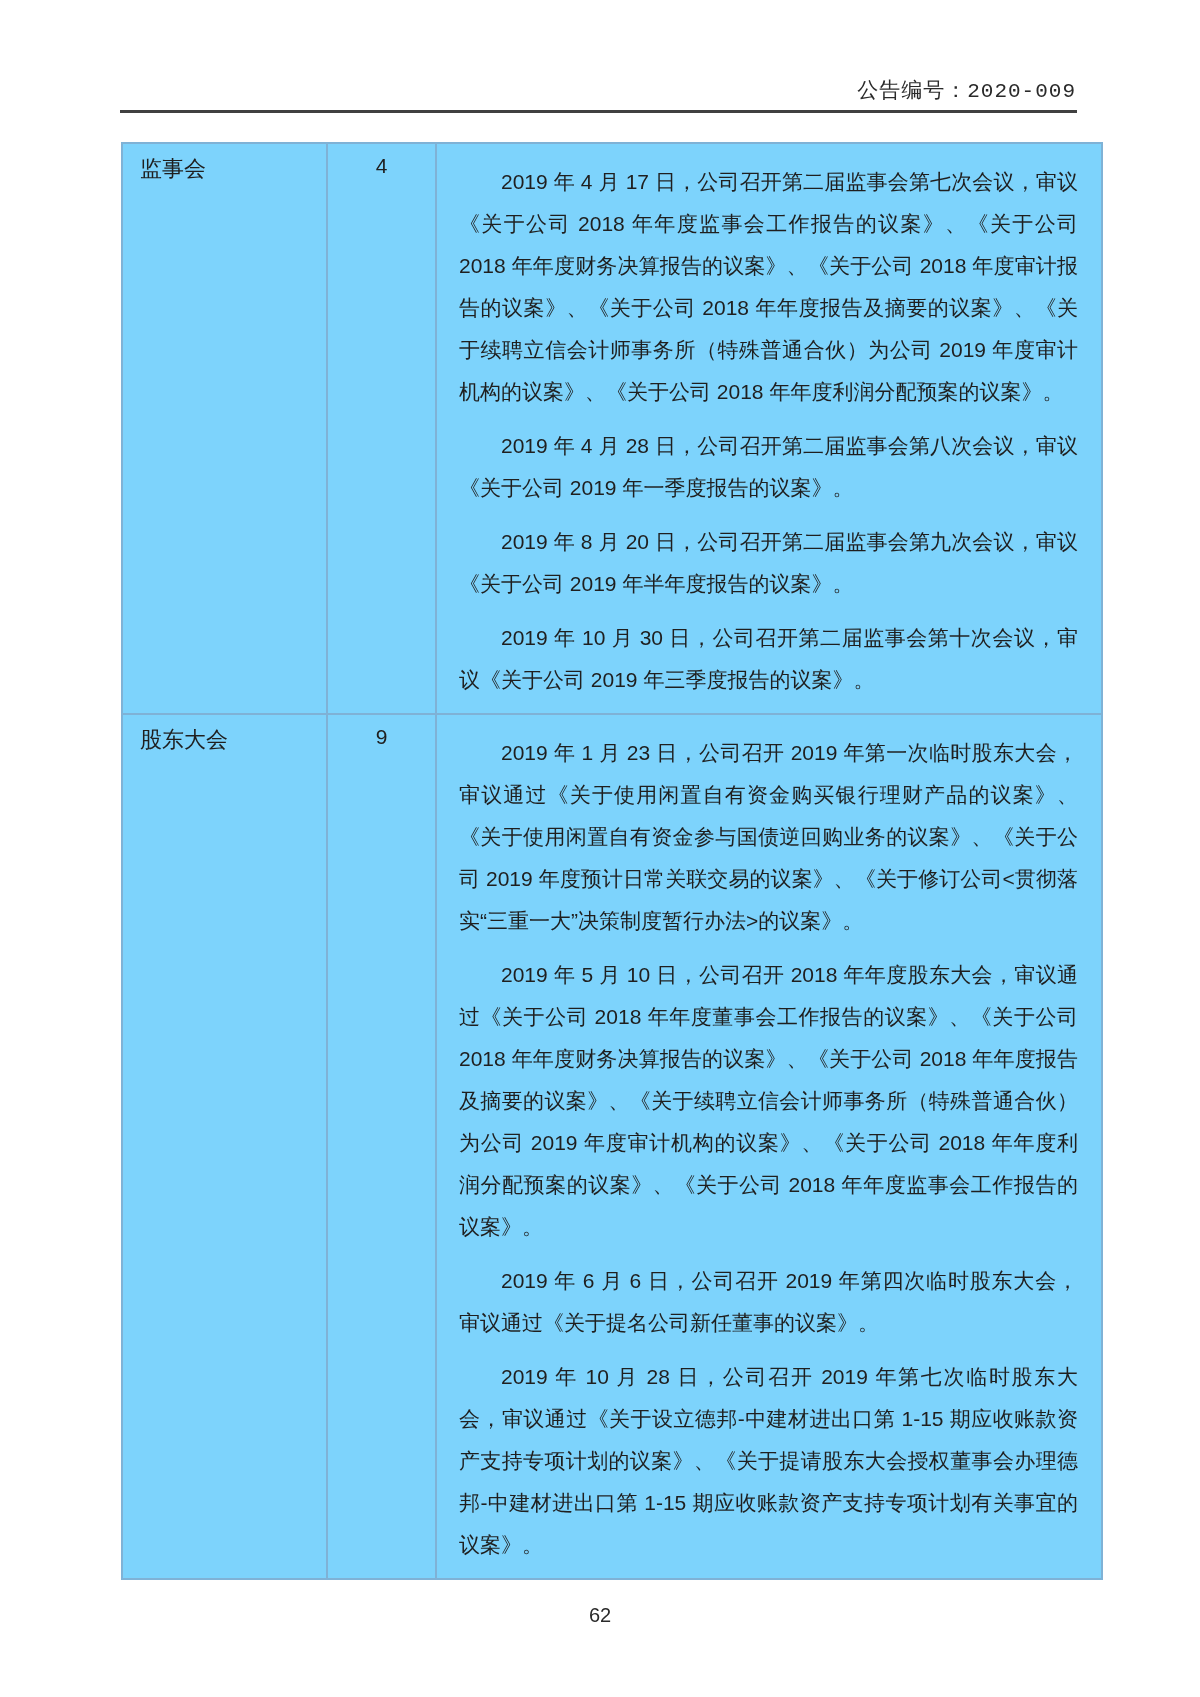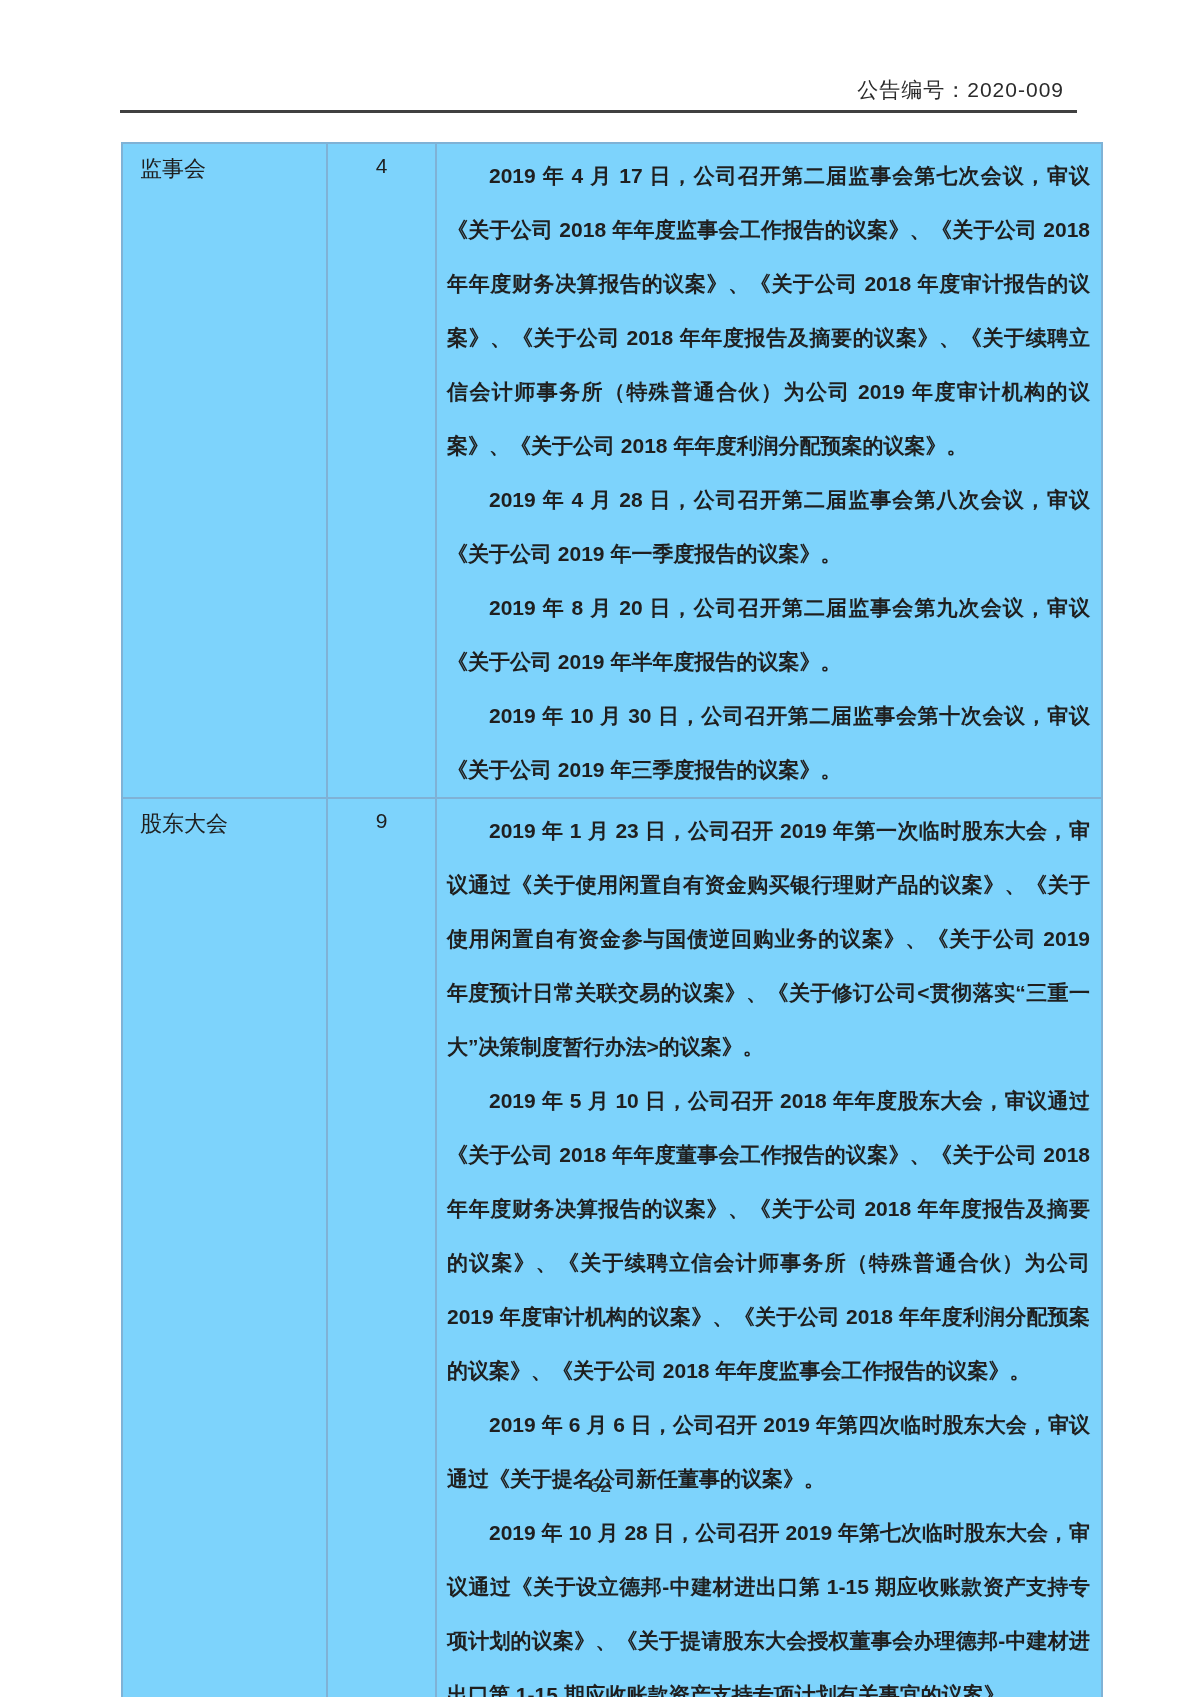--- a/index.html
+++ b/index.html
@@ -8,24 +8,25 @@
     width: 1200px;
     height: 1697px;
     background: #ffffff;
     font-family: "Liberation Sans", "DejaVu Sans", sans-serif;
     color: #1f1f1f;
     overflow: hidden;
   }
   .doc-number {
     position: absolute;
     top: 76px;
-    right: 136px;
+    right: 124px;
     font-size: 21px;
     letter-spacing: 1px;
     color: #2a2a2a;
+    font-family: Liberation Mono, monospace;
   }
   .header-rule {
     position: absolute;
     top: 110px;
     left: 120px;
     width: 957px;
     height: 3px;
     background: #404040;
   }
   table.main-table {
@@ -51,31 +52,30 @@
     padding: 10px 0 0 0;
     text-align: center;
     font-size: 21px;
   }
   td.detail-cell {
     width: 643px;
     padding: 5px 11px 0 10px;
     font-size: 21px;
   }
   .detail-cell p {
-    margin: 0;
-    line-height: 54px;
+    margin: 12px;
+    line-height: 42px;
     text-align: justify;
     text-indent: 2em;
-    font-weight: bold;
   }
   .row-jianshihui  { height: 570px; }
   .row-gudongdahui { height: 801px; }
   .page-number {
     position: absolute;
-    top: 1474px;
+    top: 1604px;
     left: 0;
     width: 100%;
     text-align: center;
     font-size: 20px;
     color: #2a2a2a;
   }
 </style>
 </head>
 <body>
 

